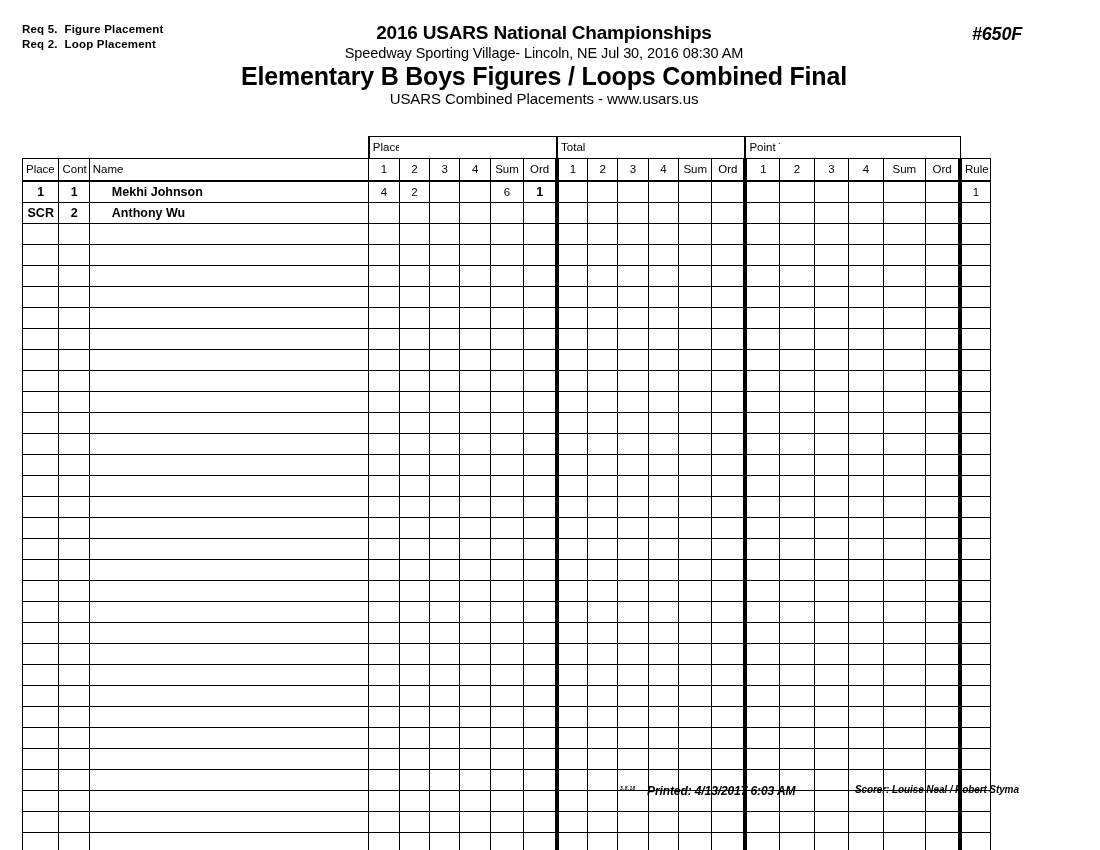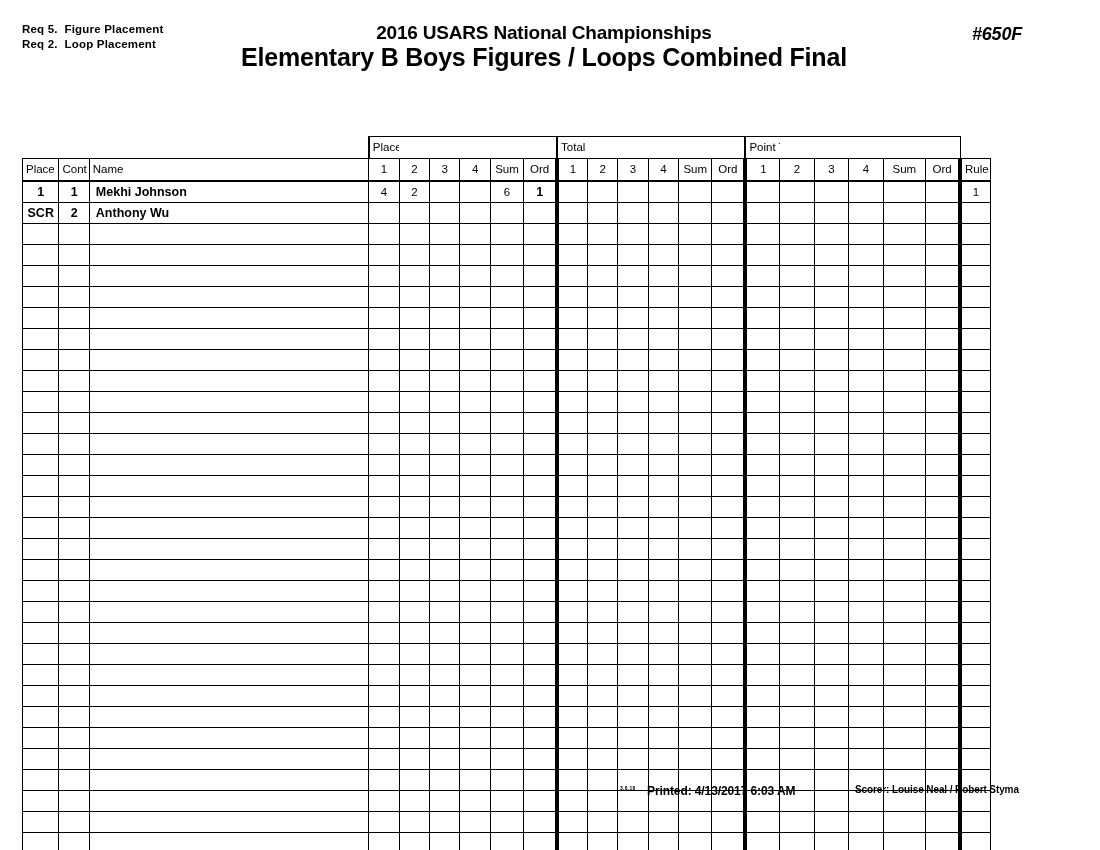--- a/index.html
+++ b/index.html
@@ -137,41 +137,42 @@
   tr.data-row td.c-place,
   tr.data-row td.c-cont {
     text-align: center;
     font-weight: bold;
     font-size: 12.5px;
   }
   tr.data-row td.c-name {
     text-align: left;
     font-weight: bold;
     font-size: 12.5px;
-    padding-left: 6px;
+    padding-left: 22px;
   }
   tr.data-row td.c-num {
     text-align: center;
     font-size: 11.5px;
   }
   tr.data-row td.c-num.bold-val { font-weight: bold; font-size: 12.5px; }
 
   
   tr.col-head td { border-bottom: 1px solid #000 !important; }
   tr.first-data td { border-top: 2px solid #000 !important; }
 
   
   .footer {
     position: absolute;
     left: 22px;
     top: 784px;
     width: 1041px;
     height: 20px;
     font-size: 12px;
     font-weight: bold;
+    font-style: italic;
   }
   .footer .version {
     position: absolute;
     left: 598px;
     top: 1px;
     font-size: 5px;
     font-weight: bold;
     letter-spacing: 0.3px;
   }
   .footer .printed {
@@ -196,21 +197,23 @@
 
 <div class="req-block">
   <div class="req-line">Req 5.  Figure Placement</div>
   <div class="req-line">Req 2.  Loop Placement</div>
 </div>
 
 <div class="event-number">#650F</div>
 
 <div class="title-block">
   <div class="title-main">2016 USARS National Championships</div>
+  <div class="title-venue">Speedway Sporting Village- Lincoln, NE  Jul 30, 2016  08:30 AM</div>
   <div class="title-event">Elementary B Boys Figures / Loops Combined Final</div>
+  <div class="title-sub">USARS Combined Placements - www.usars.us</div>
 </div>
 
 <div class="sheet">
   <table class="grid">
     <colgroup>
       <col style="width:36px">
       <col style="width:30px">
       <col style="width:276px">
       <col style="width:30px">
         <col style="width:30px">

